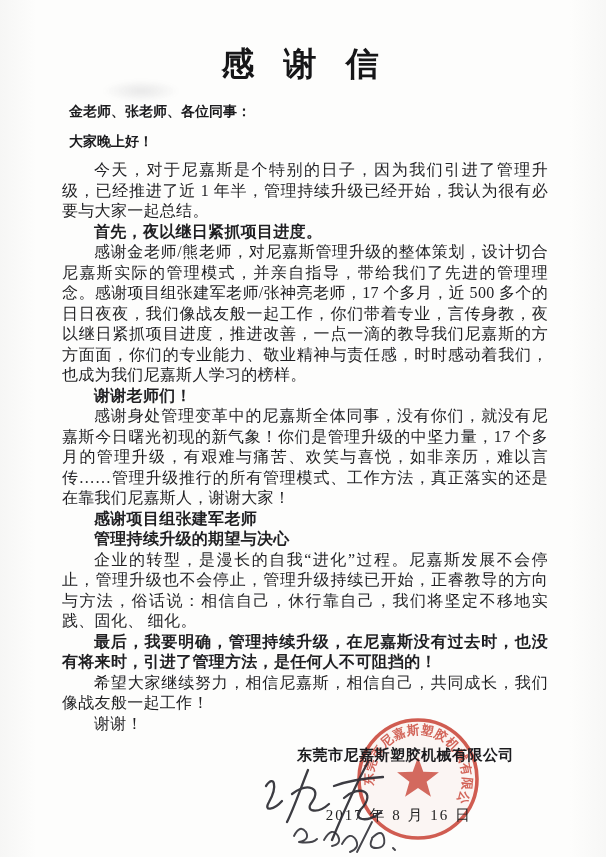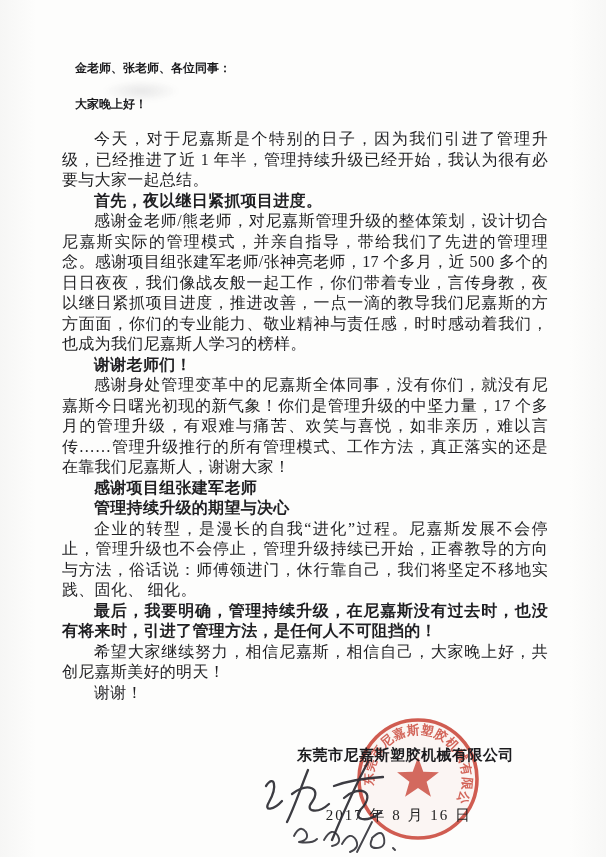--- a/index.html
+++ b/index.html
@@ -19,24 +19,24 @@
     margin:0 0 16px 0;
     text-align:center;
     font-family:"Liberation Sans", sans-serif;
     font-weight:800;
     font-size:33px;
     line-height:40px;
     letter-spacing:10px;
     color:#161618;
   }
   .salutation, .greeting {
-    margin:13px;
+    margin:7px;
     font-family:"Liberation Sans", sans-serif;
     font-weight:700;
-    font-size:12px;
+    font-size:14px;
     line-height:23px;
     color:#1b1b1e;
   }
   .greeting { margin-top:2px; }
   .body { margin-top:5px; }
   .body p {
     margin:0;
     font-size:16px;
     line-height:20.5px;
     text-align:justify;
@@ -68,34 +68,35 @@
   }
 </style>
 </head>
 <body>
 
 <div class="page">
 
   <div class="smudge"></div>
 
   <div class="content">
+    <h1 class="title">感 谢 信</h1>
     <p class="salutation">金老师、张老师、各位同事：</p>
     <p class="greeting">大家晚上好！</p>
 
     <div class="body">
       <p class="indent">今天，对于尼嘉斯是个特别的日子，因为我们引进了管理升级，已经推进了近 1 年半，管理持续升级已经开始，我认为很有必要与大家一起总结。</p>
       <p class="indent bold">首先，夜以继日紧抓项目进度。</p>
       <p class="indent">感谢金老师/熊老师，对尼嘉斯管理升级的整体策划，设计切合尼嘉斯实际的管理模式，并亲自指导，带给我们了先进的管理理念。感谢项目组张建军老师/张神亮老师，17 个多月，近 500 多个的日日夜夜，我们像战友般一起工作，你们带着专业，言传身教，夜以继日紧抓项目进度，推进改善，一点一滴的教导我们尼嘉斯的方方面面，你们的专业能力、敬业精神与责任感，时时感动着我们，也成为我们尼嘉斯人学习的榜样。</p>
       <p class="indent bold">谢谢老师们！</p>
       <p class="indent">感谢身处管理变革中的尼嘉斯全体同事，没有你们，就没有尼嘉斯今日曙光初现的新气象！你们是管理升级的中坚力量，17 个多月的管理升级，有艰难与痛苦、欢笑与喜悦，如非亲历，难以言传……管理升级推行的所有管理模式、工作方法，真正落实的还是在靠我们尼嘉斯人，谢谢大家！</p>
       <p class="indent bold">感谢项目组张建军老师</p>
       <p class="indent bold">管理持续升级的期望与决心</p>
-      <p class="indent">企业的转型，是漫长的自我“进化”过程。尼嘉斯发展不会停止，管理升级也不会停止，管理升级持续已开始，正睿教导的方向与方法，俗话说：师傅领进门，休行靠自己，我们将坚定不移地实践、固化、 细化。</p>
+      <p class="indent">企业的转型，是漫长的自我“进化”过程。尼嘉斯发展不会停止，管理升级也不会停止，管理升级持续已开始，正睿教导的方向与方法，俗话说：相信自己，休行靠自己，我们将坚定不移地实践、固化、 细化。</p>
       <p class="indent bold">最后，我要明确，管理持续升级，在尼嘉斯没有过去时，也没有将来时，引进了管理方法，是任何人不可阻挡的！</p>
-      <p class="indent">希望大家继续努力，相信尼嘉斯，相信自己，大家晚上好，共创尼嘉斯美好的明天！</p>
+      <p class="indent">希望大家继续努力，相信尼嘉斯，相信自己，共同成长，我们像战友般一起工作！</p>
       <p class="indent">谢谢！</p>
     </div>
   </div>
 
   <svg class="stamp" width="134" height="131" viewBox="0 0 134 131">
     <defs>
       <path id="sealArc" d="M 28,86.5 A 45,45 0 1 1 106,86.5" fill="none"></path>
     </defs>
     <circle cx="67" cy="64" r="59" fill="rgba(203,60,45,0.05)" stroke-width="3.6" stroke="#c8392b"></circle>
     <polygon points="67,42 72.3,56.7 87.9,57.2 75.6,66.8 79.9,81.8 67,73 54.1,81.8 58.4,66.8 46.1,57.2 61.7,56.7" opacity="0.92" fill="#c8392b"></polygon>

